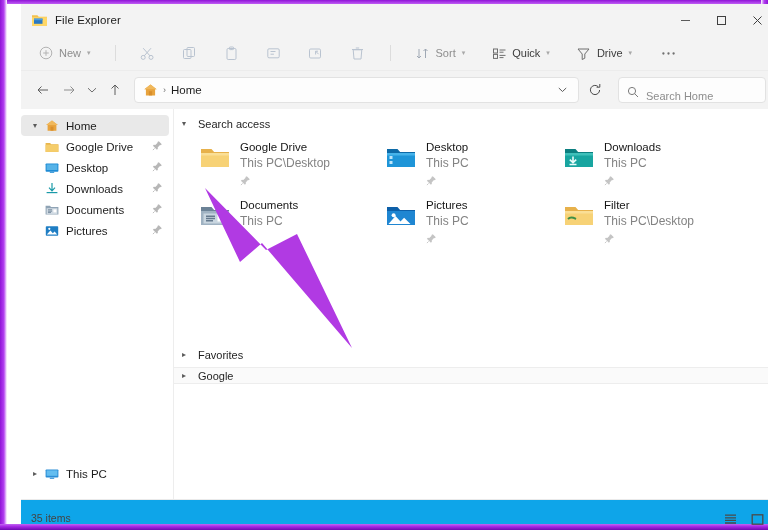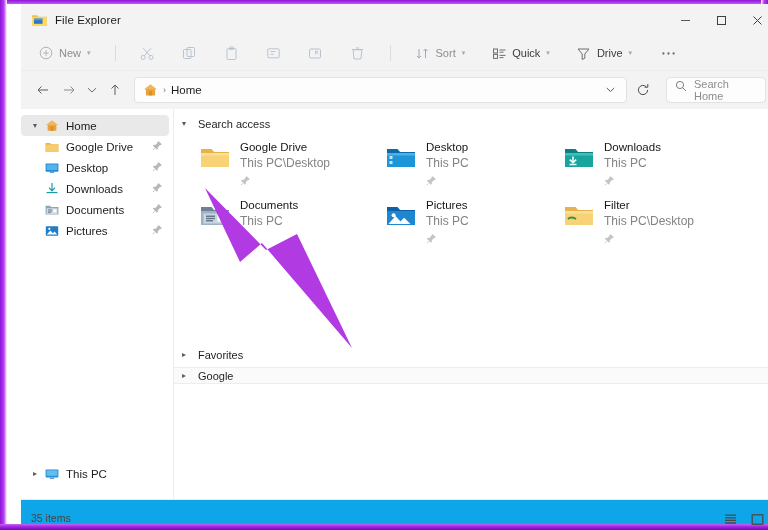--- a/index.html
+++ b/index.html
@@ -85,22 +85,22 @@
   #crumb-home-icon { width: 15px; height: 14px; position: relative; }
   .crumb-text { font-size: 11.5px; color: #1d1d1d; }
   .crumb-sep { font-size: 9px; color: #6d6d6d; margin: 0 1px; }
   #crumb-drop { margin-left: auto; color: #585858; font-size: 8px; padding-right: 2px;}
   #refresh-btn {
     width: 30px; height: 26px; margin-left: 1px; display:flex;
     align-items:center; justify-content:center; color:#4a4a4a;
     border: 1px solid transparent;
   }
   #searchbox {
-    width: 100px; height: 26px; background: #fdfdfd; border: 1px solid #e2e2e2;
-    border-radius: 4px; margin-left: 8px; display:flex; align-items:flex-start;
+    width: 148px; height: 26px; background: #fdfdfd; border: 1px solid #e2e2e2;
+    border-radius: 4px; margin-left: 8px; display:flex; align-items:flex-end;
     padding: 0 8px; gap: 7px;
   }
   #search-ph { font-size: 11px; color: #8d8d8d; }
 
   
   #body { flex: 1; display: flex; min-height: 0; background:#fff; }
 
   
   #navpane {
     width: 152px; flex: 0 0 152px; background: #ffffff;

